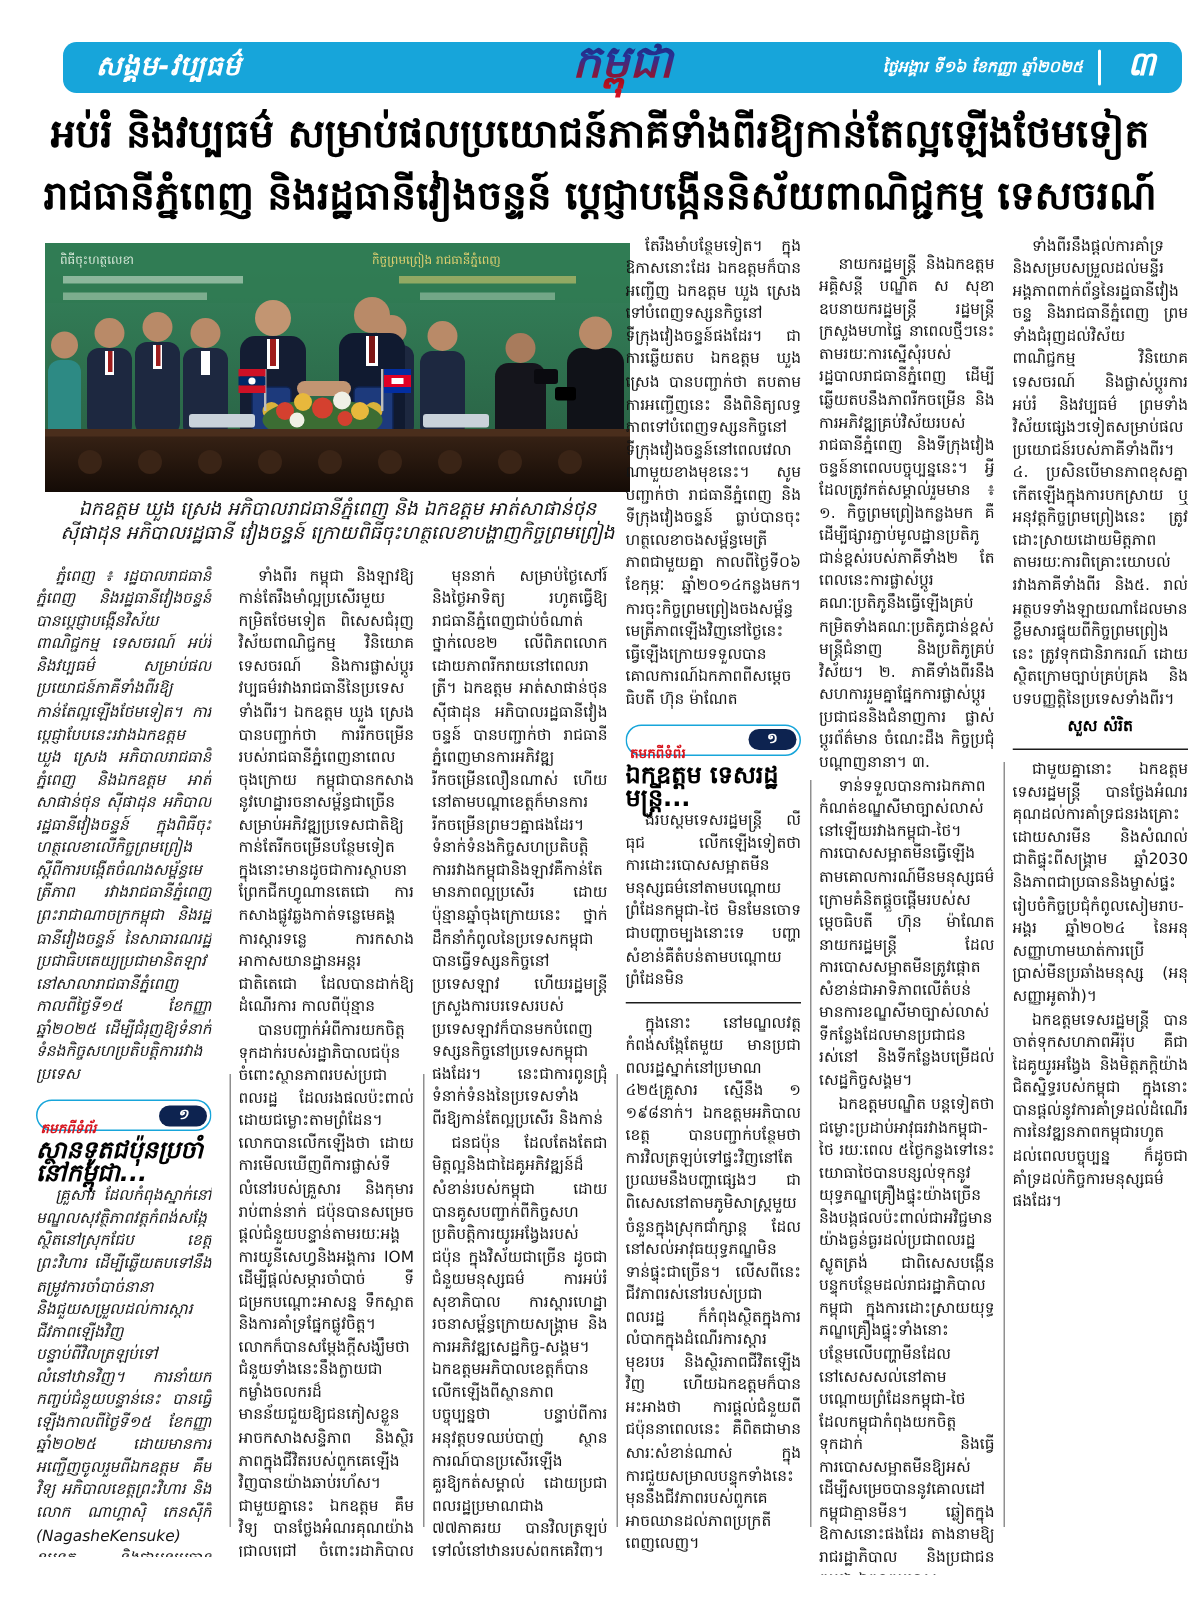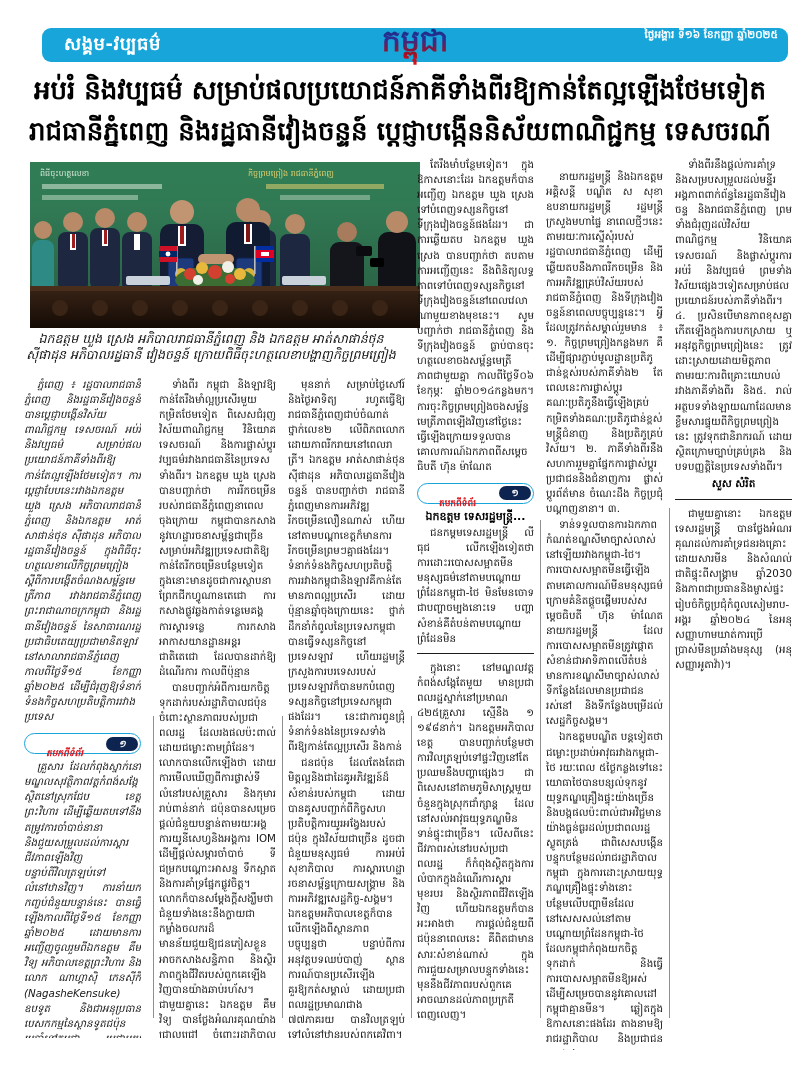--- a/index.html
+++ b/index.html
@@ -1,55 +1,55 @@
 <!DOCTYPE html>
 <html><head>
 <meta charset="utf-8">
 <style>
   html,body{margin:0;padding:0;background:#e9e9e9;}
   .page{position:relative;width:800px;height:1076px;background:#ffffff;margin:0 auto;
         font-family:"DejaVu Sans","Liberation Sans",sans-serif;color:#1a1a1a;overflow:hidden;}
 
   
   .topbar{position:absolute;left:42px;top:28px;width:746px;height:34px;
-          background:#17a5da;border-radius:9px;display:flex;align-items:center;}
+          background:#17a5da;border-radius:9px;display:flex;align-items:center;font-style:italic;}
   .section-name{position:absolute;left:22px;top:0;height:34px;display:flex;align-items:center;
           color:#fff;font-weight:bold;font-size:18px;letter-spacing:.5px;}
   .brand{position:absolute;left:0;right:0;top:-6px;text-align:center;font-size:30px;font-weight:bold;
           background:linear-gradient(180deg,#122d77 0%,#2b2f93 38%,#a50f1e 72%,#e01222 100%);
           -webkit-background-clip:text;background-clip:text;color:transparent;
           text-shadow:0 0 0 transparent;}
-  .topbar-right{position:absolute;right:10px;top:0;height:34px;display:flex;align-items:center;gap:10px;flex-direction:column;}
+  .topbar-right{position:absolute;right:10px;top:0;height:34px;display:flex;align-items:center;gap:10px;}
   .issue-date{color:#fff;font-size:10.5px;font-weight:bold;}
   .bar-sep{width:2px;height:24px;background:#fff;border-radius:1px;}
   .page-num{color:#fff;font-size:22px;font-weight:bold;width:34px;text-align:center;}
 
   
   .headline{position:absolute;left:8px;top:70px;width:784px;text-align:center;
             font-weight:bold;color:#000;font-size:26px;line-height:41px;letter-spacing:0;}
 
   
   .photo{position:absolute;left:30px;top:162px;width:390px;height:166px;background:#22c55e;}
   .photo svg{display:block;}
-  .caption{position:absolute;left:20px;top:331px;width:382px;text-align:center;
+  .caption{position:absolute;left:34px;top:331px;width:382px;text-align:center;
            font-style:italic;font-size:12.5px;line-height:15.5px;color:#101010;}
 
   
   .col{position:absolute;width:117px;overflow:hidden;text-align:justify;}
   .col-a{top:377px;height:661px;}
   .col-b{top:157px;height:881px;}
   .c1{left:24px;font-style:italic;} .c2{left:159px;} .c3{left:288px;}
   .c4{left:417px;} .c5{left:546px;margin-top:12px;} .c6{left:675px;}
   .bp{margin:0 0 1px 0;font-size:10.3px;line-height:15.1px;text-indent:13px;color:#141414;}
-  .lead{margin:3px 0 1px 0;font-size:11px;line-height:15px;font-weight:bold;color:#000;text-align:center;}
+  .lead{margin:3px 0 1px 0;font-size:16px;line-height:15px;font-weight:bold;color:#000;text-align:left;}
   .byline{margin:3px 0 2px 0;font-size:10.5px;font-weight:bold;text-align:center;color:#000;}
   .inrule{border-top:1.6px solid #1c1c1c;margin:7px 0 6px 0;}
   .cbox{display:flex;align-items:center;justify-content:space-between;gap:4px;
         border:1.6px solid #17a5da;border-radius:12px;height:17px;margin:9px 0 5px 0;padding:1px 2px;background:#fff;}
-  .cbox-label{flex:1;text-align:center;color:#d7161f;font-weight:bold;font-size:9px;line-height:15px;margin-top:20px;}
+  .cbox-label{flex:1;text-align:left;color:#d7161f;font-weight:bold;font-size:9px;line-height:15px;margin-top:20px;}
   .cbox-num{background:#0d2350;color:#fff;border-radius:8px;min-width:32px;height:14px;
         font-size:9.5px;font-weight:bold;text-align:center;line-height:14px;}
 
   
   .vrule{position:absolute;width:1px;background:#8f8f8f;}
   .vr12{left:153px;top:716px;height:302px;}
   .vr23{left:282px;top:716px;height:302px;}
   .vr34{left:411px;top:716px;height:302px;}
   .vr45{left:540px;top:520px;height:498px;}
   .vr56{left:669px;top:508px;height:510px;}
@@ -203,51 +203,53 @@
   </div>
 
   <div class="caption">ឯកឧត្តម ឃួង ស្រេង អភិបាលរាជធានីភ្នំពេញ និង ឯកឧត្តម អាត់សាផាន់ថុន ស៊ីផាដុន អភិបាលរដ្ឋធានី វៀងចន្ទន៍ ក្រោយពិធីចុះហត្ថលេខាបង្ហាញកិច្ចព្រមព្រៀង</div>
 
   <div class="col col-a c1">
       <p class="bp">ភ្នំពេញ ៖ រដ្ឋបាលរាជធានីភ្នំពេញ និងរដ្ឋធានីវៀងចន្ទន៍ បានប្ដេជ្ញាបង្កើនវិស័យពាណិជ្ជកម្ម ទេសចរណ៍ អប់រំ និងវប្បធម៌ សម្រាប់ផលប្រយោជន៍ភាគីទាំងពីរឱ្យកាន់តែល្អឡើងថែមទៀត។ ការប្ដេជ្ញាបែបនេះរវាងឯកឧត្តម ឃួង ស្រេង អភិបាលរាជធានីភ្នំពេញ និងឯកឧត្តម អាត់សាផាន់ថុន ស៊ីផាដុន អភិបាលរដ្ឋធានីវៀងចន្ទន៍ ក្នុងពិធីចុះហត្ថលេខាលើកិច្ចព្រមព្រៀងស្ដីពីការបង្កើតចំណងសម្ព័ន្ធមេត្រីភាព រវាងរាជធានីភ្នំពេញ ព្រះរាជាណាចក្រកម្ពុជា និងរដ្ឋធានីវៀងចន្ទន៍ នៃសាធារណរដ្ឋប្រជាធិបតេយ្យប្រជាមានិតឡាវ នៅសាលារាជធានីភ្នំពេញកាលពីថ្ងៃទី១៥ ខែកញ្ញា ឆ្នាំ២០២៥ ដើម្បីជំរុញឱ្យទំនាក់ទំនងកិច្ចសហប្រតិបត្តិការរវាងប្រទេស</p>
       <div class="cbox">
         <span class="cbox-label">តមកពីទំព័រ</span>
         <span class="cbox-num">១</span>
       </div>
+      <p class="lead">ស្ថានទូតជប៉ុនប្រចាំនៅកម្ពុជា...</p>
       <p class="bp">គ្រួសារ ដែលកំពុងស្នាក់នៅមណ្ឌលសុវត្ថិភាពវត្តកំពង់សង្កែ ស្ថិតនៅស្រុកជែប ខេត្តព្រះវិហារ ដើម្បីឆ្លើយតបទៅនឹងតម្រូវការចាំបាច់នានា និងជួយសម្រួលដល់ការស្ដារជីវភាពឡើងវិញ បន្ទាប់ពីវិលត្រឡប់ទៅលំនៅឋានវិញ។ ការនាំយកកញ្ចប់ជំនួយបន្ទាន់នេះ បានធ្វើឡើងកាលពីថ្ងៃទី១៥ ខែកញ្ញា ឆ្នាំ២០២៥ ដោយមានការអញ្ជើញចូលរួមពីឯកឧត្តម គឹម វិទ្យ អភិបាលខេត្តព្រះវិហារ និងលោក ណាហ្គាស៊ិ កេនស៊ីកិ (NagasheKensuke) ឧបទូត និងជាអនុប្រធានបេសកកម្មនៃស្ថានទូតជប៉ុនប្រចាំនៅកម្ពុជា រួមជាមួយតំណាងអង្គការយូនីសេហ្វ (UNICEF) និងអង្គការ IOM ប្រចាំនៅកម្ពុជា។ លោកណាហ្គាស៊ិ កេនស៊ីកិ</p>
     </div>
   <div class="col col-a c2">
       <p class="bp">ទាំងពីរ កម្ពុជា និងឡាវឱ្យកាន់តែរឹងមាំល្អប្រសើរមួយកម្រិតថែមទៀត ពិសេសជំរុញវិស័យពាណិជ្ជកម្ម វិនិយោគ ទេសចរណ៍ និងការផ្លាស់ប្ដូរវប្បធម៌រវាងរាជធានីនៃប្រទេសទាំងពីរ។ ឯកឧត្តម ឃួង ស្រេង បានបញ្ជាក់ថា ការរីកចម្រើនរបស់រាជធានីភ្នំពេញនាពេលចុងក្រោយ កម្ពុជាបានកសាងនូវហេដ្ឋារចនាសម្ព័ន្ធជាច្រើនសម្រាប់អភិវឌ្ឍប្រទេសជាតិឱ្យកាន់តែរីកចម្រើនបន្ថែមទៀត ក្នុងនោះមានដូចជាការស្ថាបនាព្រែកជីកហ្វូណានតេជោ ការកសាងផ្លូវឆ្លងកាត់ទន្លេមេគង្គ ការស្ដារទន្លេ ការកសាងអាកាសយានដ្ឋានអន្តរជាតិតេជោ ដែលបានដាក់ឱ្យដំណើរការ កាលពីប៉ុន្មាន</p>
       <p class="bp">បានបញ្ជាក់អំពីការយកចិត្តទុកដាក់របស់រដ្ឋាភិបាលជប៉ុន ចំពោះស្ថានភាពរបស់ប្រជាពលរដ្ឋ ដែលរងផលប៉ះពាល់ដោយជម្លោះតាមព្រំដែន។ លោកបានលើកឡើងថា ដោយការមើលឃើញពីការផ្លាស់ទីលំនៅរបស់គ្រួសារ និងកុមាររាប់ពាន់នាក់ ជប៉ុនបានសម្រេចផ្ដល់ជំនួយបន្ទាន់តាមរយៈអង្គការយូនីសេហ្វនិងអង្គការ IOM ដើម្បីផ្ដល់សម្ភារចាំបាច់ ទីជម្រកបណ្ដោះអាសន្ន ទឹកស្អាត និងការគាំទ្រផ្នែកផ្លូវចិត្ត។ លោកក៏បានសម្ដែងក្ដីសង្ឃឹមថា ជំនួយទាំងនេះនឹងក្លាយជាកម្លាំងចលករដ៏មានន័យជួយឱ្យជនភៀសខ្លួន អាចកសាងសន្ទិភាព និងស្ថិរភាពក្នុងជីវិតរបស់ពួកគេឡើងវិញបានយ៉ាងឆាប់រហ័ស។ ជាមួយគ្នានេះ ឯកឧត្តម គឹម វិទ្យ បានថ្លែងអំណរគុណយ៉ាងជ្រាលជ្រៅ ចំពោះរដ្ឋាភិបាលនិងប្រជា</p>
     </div>
   <div class="col col-a c3">
       <p class="bp">មុននាក់ សម្រាប់ថ្ងៃសៅរ៍ និងថ្ងៃអាទិត្យ រហូតធ្វើឱ្យរាជធានីភ្នំពេញជាប់ចំណាត់ថ្នាក់លេខ២ លើពិភពលោក ដោយភាពរីករាយនៅពេលរាត្រី។ ឯកឧត្តម អាត់សាផាន់ថុន ស៊ីផាដុន អភិបាលរដ្ឋធានីវៀងចន្ទន៍ បានបញ្ជាក់ថា រាជធានីភ្នំពេញមានការអភិវឌ្ឍរីកចម្រើនលឿនណាស់ ហើយនៅតាមបណ្ដាខេត្តក៏មានការរីកចម្រើនព្រមៗគ្នាផងដែរ។ ទំនាក់ទំនងកិច្ចសហប្រតិបត្តិការរវាងកម្ពុជានិងឡាវគឺកាន់តែមានភាពល្អប្រសើរ ដោយប៉ុន្មានឆ្នាំចុងក្រោយនេះ ថ្នាក់ដឹកនាំកំពូលនៃប្រទេសកម្ពុជាបានធ្វើទស្សនកិច្ចនៅប្រទេសឡាវ ហើយរដ្ឋមន្ត្រីក្រសួងការបរទេសរបស់ប្រទេសឡាវក៏បានមកបំពេញទស្សនកិច្ចនៅប្រទេសកម្ពុជាផងដែរ។ នេះជាការពូនជ្រុំទំនាក់ទំនងនៃប្រទេសទាំងពីរឱ្យកាន់តែល្អប្រសើរ និងកាន់</p>
       <p class="bp">ជនជប៉ុន ដែលតែងតែជាមិត្តល្អនិងជាដៃគូអភិវឌ្ឍន៍ដ៏សំខាន់របស់កម្ពុជា ដោយបានគូសបញ្ជាក់ពីកិច្ចសហប្រតិបត្តិការយូរអង្វែងរបស់ជប៉ុន ក្នុងវិស័យជាច្រើន ដូចជាជំនួយមនុស្សធម៌ ការអប់រំ សុខាភិបាល ការស្ដារហេដ្ឋារចនាសម្ព័ន្ធក្រោយសង្គ្រាម និងការអភិវឌ្ឍសេដ្ឋកិច្ច-សង្គម។ ឯកឧត្តមអភិបាលខេត្តក៏បានលើកឡើងពីស្ថានភាពបច្ចុប្បន្នថា បន្ទាប់ពីការអនុវត្តបទឈប់បាញ់ ស្ថានការណ៍បានប្រសើរឡើងគួរឱ្យកត់សម្គាល់ ដោយប្រជាពលរដ្ឋប្រមាណជាង ៧៧ភាគរយ បានវិលត្រឡប់ទៅលំនៅឋានរបស់ពួកគេវិញ។ ឯកឧត្តមបានបន្តថា គិតត្រឹមថ្ងៃនេះ នៅសល់ជនភៀសខ្លួនប្រមាណ ២ ៧៧០ គ្រួសារ ស្មើនឹង ៩ ១៦២នាក់ ដែលកំពុងស្នាក់នៅមណ្ឌលសុវត្ថិភាពចំនួន៦ទីតាំង</p>
     </div>
   <div class="col col-b c4">
       <p class="bp">តែរឹងមាំបន្ថែមទៀត។ ក្នុងឱកាសនោះដែរ ឯកឧត្តមក៏បានអញ្ជើញ ឯកឧត្តម ឃួង ស្រេង ទៅបំពេញទស្សនកិច្ចនៅទីក្រុងវៀងចន្ទន៍ផងដែរ។ ជាការឆ្លើយតប ឯកឧត្តម ឃួង ស្រេង បានបញ្ជាក់ថា តបតាមការអញ្ជើញនេះ នឹងពិនិត្យលទ្ធភាពទៅបំពេញទស្សនកិច្ចនៅទីក្រុងវៀងចន្ទន៍នៅពេលវេលាណាមួយខាងមុខនេះ។ សូមបញ្ជាក់ថា រាជធានីភ្នំពេញ និងទីក្រុងវៀងចន្ទន៍ ធ្លាប់បានចុះហត្ថលេខាចងសម្ព័ន្ធមេត្រីភាពជាមួយគ្នា កាលពីថ្ងៃទី០៦ ខែកុម្ភៈ ឆ្នាំ២០១៤កន្លងមក។ ការចុះកិច្ចព្រមព្រៀងចងសម្ព័ន្ធមេត្រីភាពឡើងវិញនៅថ្ងៃនេះ ធ្វើឡើងក្រោយទទួលបានគោលការណ៍ឯកភាពពីសម្ដេចធិបតី ហ៊ុន ម៉ាណែត</p>
       <div class="cbox">
         <span class="cbox-label">តមកពីទំព័រ</span>
         <span class="cbox-num">១</span>
       </div>
       <p class="lead">ឯកឧត្តម ទេសរដ្ឋមន្ត្រី...</p>
-      <p class="bp">ជនកម្តមទេសរដ្ឋមន្ត្រី លី ធុជ លើកឡើងទៀតថា ការដោះរបោសសម្អាតមីនមនុស្សធម៌នៅតាមបណ្ដោយព្រំដែនកម្ពុជា-ថៃ មិនមែនចោទជាបញ្ហាចម្បងនោះទេ បញ្ហាសំខាន់គឺតំបន់តាមបណ្ដោយព្រំដែនមិន</p>
+      <p class="bp">ងរបស្តមទេសរដ្ឋមន្ត្រី លី ធុជ លើកឡើងទៀតថា ការដោះរបោសសម្អាតមីនមនុស្សធម៌នៅតាមបណ្ដោយព្រំដែនកម្ពុជា-ថៃ មិនមែនចោទជាបញ្ហាចម្បងនោះទេ បញ្ហាសំខាន់គឺតំបន់តាមបណ្ដោយព្រំដែនមិន</p>
       <div class="inrule"></div>
       <p class="bp">ក្នុងនោះ នៅមណ្ឌលវត្តកំពង់សង្កែតែមួយ មានប្រជាពលរដ្ឋស្នាក់នៅប្រមាណ ៤២៥គ្រួសារ ស្មើនឹង ១ ១៩៨នាក់។ ឯកឧត្តមអភិបាលខេត្ត បានបញ្ជាក់បន្ថែមថា ការវិលត្រឡប់ទៅផ្ទះវិញនៅតែប្រឈមនឹងបញ្ហាផ្សេងៗ ជាពិសេសនៅតាមភូមិសាស្ត្រមួយចំនួនក្នុងស្រុកជាំក្សាន្ត ដែលនៅសល់អាវុធយុទ្ធភណ្ឌមិនទាន់ផ្ទុះជាច្រើន។ លើសពីនេះ ជីវភាពរស់នៅរបស់ប្រជាពលរដ្ឋ ក៏កំពុងស្ថិតក្នុងការលំបាកក្នុងដំណើរការស្ដារមុខរបរ និងស្ថិរភាពជីវិតឡើងវិញ ហើយឯកឧត្តមក៏បានអះអាងថា ការផ្ដល់ជំនួយពីជប៉ុននាពេលនេះ គឺពិតជាមានសារៈសំខាន់ណាស់ ក្នុងការជួយសម្រាលបន្ទុកទាំងនេះ មុននឹងជីវភាពរបស់ពួកគេ អាចឈានដល់ភាពប្រក្រតីពេញលេញ។</p>
     </div>
   <div class="col col-b c5">
       <p class="bp">នាយករដ្ឋមន្ត្រី និងឯកឧត្តមអគ្គិសន្ដី បណ្ឌិត ស សុខា ឧបនាយករដ្ឋមន្ត្រី រដ្ឋមន្ត្រីក្រសួងមហាផ្ទៃ នាពេលថ្មីៗនេះ តាមរយៈការស្នើសុំរបស់រដ្ឋបាលរាជធានីភ្នំពេញ ដើម្បីឆ្លើយតបនឹងភាពរីកចម្រើន និងការអភិវឌ្ឍគ្រប់វិស័យរបស់រាជធានីភ្នំពេញ និងទីក្រុងវៀងចន្ទន៍នាពេលបច្ចុប្បន្ននេះ។ អ្វីដែលត្រូវកត់សម្គាល់រួមមាន ៖ ១. កិច្ចព្រមព្រៀងកន្លងមក គឺដើម្បីផ្សារភ្ជាប់មូលដ្ឋានប្រតិភូជាន់ខ្ពស់របស់ភាគីទាំង២ តែពេលនេះការផ្លាស់ប្ដូរគណៈប្រតិភូនឹងធ្វើឡើងគ្រប់កម្រិតទាំងគណៈប្រតិភូជាន់ខ្ពស់ មន្ត្រីជំនាញ និងប្រតិភូគ្រប់វិស័យ។ ២. ភាគីទាំងពីរនឹងសហការរួមគ្នាផ្នែកការផ្លាស់ប្ដូរប្រជាជននិងជំនាញការ ផ្លាស់ប្ដូរព័ត៌មាន ចំណេះដឹង កិច្ចប្រជុំ បណ្ដាញនានា។ ៣.</p>
       <p class="bp">ទាន់ទទួលបានការឯកភាពកំណត់ខណ្ឌសីមាច្បាស់លាស់នៅឡើយរវាងកម្ពុជា-ថៃ។ ការបោសសម្អាតមីនធ្វើឡើងតាមគោលការណ៍មីនមនុស្សធម៌ ក្រោមគំនិតផ្តួចផ្តើមរបស់សម្តេចធិបតី ហ៊ុន ម៉ាណែត នាយករដ្ឋមន្ត្រី ដែលការបោសសម្អាតមីនត្រូវផ្តោតសំខាន់ជាអាទិភាពលើតំបន់មានការខណ្ឌសីមាច្បាស់លាស់ ទីកន្លែងដែលមានប្រជាជនរស់នៅ និងទីកន្លែងបម្រើដល់សេដ្ឋកិច្ចសង្គម។</p>
       <p class="bp">ឯកឧត្តមបណ្ឌិត បន្តទៀតថា ជម្លោះប្រដាប់អាវុធរវាងកម្ពុជា-ថៃ រយៈពេល ៥ថ្ងៃកន្លងទៅនេះ យោធាថៃបានបន្សល់ទុកនូវយុទ្ធភណ្ឌគ្រឿងផ្ទុះយ៉ាងច្រើន និងបង្កផលប៉ះពាល់ជាអវិជ្ជមានយ៉ាងធ្ងន់ធ្ងរដល់ប្រជាពលរដ្ឋស្លូតត្រង់ ជាពិសេសបង្កើនបន្ទុកបន្ថែមដល់រាជរដ្ឋាភិបាលកម្ពុជា ក្នុងការដោះស្រាយយុទ្ធភណ្ឌគ្រឿងផ្ទុះទាំងនោះ បន្ថែមលើបញ្ហាមីនដែលនៅសេសសល់នៅតាមបណ្ដោយព្រំដែនកម្ពុជា-ថៃ ដែលកម្ពុជាកំពុងយកចិត្តទុកដាក់ និងធ្វើការបោសសម្អាតមីនឱ្យអស់ ដើម្បីសម្រេចបាននូវគោលដៅកម្ពុជាគ្មានមីន។ ឆ្លៀតក្នុងឱកាសនោះផងដែរ តាងនាមឱ្យរាជរដ្ឋាភិបាល និងប្រជាជនកម្ពុជា ឯកឧត្តមទេស</p>
     </div>
   <div class="col col-b c6">
       <p class="bp">ទាំងពីរនឹងផ្ដល់ការគាំទ្រ និងសម្របសម្រួលដល់មន្ទីរ អង្គភាពពាក់ព័ន្ធនៃរដ្ឋធានីវៀងចន្ទ និងរាជធានីភ្នំពេញ ព្រមទាំងជំរុញដល់វិស័យពាណិជ្ជកម្ម វិនិយោគ ទេសចរណ៍ និងផ្លាស់ប្ដូរការអប់រំ និងវប្បធម៌ ព្រមទាំងវិស័យផ្សេងៗទៀតសម្រាប់ផលប្រយោជន៍របស់ភាគីទាំងពីរ។ ៤. ប្រសិនបើមានភាពខុសគ្នាកើតឡើងក្នុងការបកស្រាយ ឬអនុវត្តកិច្ចព្រមព្រៀងនេះ ត្រូវដោះស្រាយដោយមិត្តភាព តាមរយៈការពិគ្រោះយោបល់រវាងភាគីទាំងពីរ និង៥. រាល់អត្ថបទទាំងឡាយណាដែលមានខ្លឹមសារផ្ទុយពីកិច្ចព្រមព្រៀងនេះ ត្រូវទុកជានិរាករណ៍ ដោយស្ថិតក្រោមច្បាប់គ្រប់គ្រង និងបទបញ្ញត្តិនៃប្រទេសទាំងពីរ។</p>
       <p class="byline">សួស សំរិត</p>
       <div class="inrule"></div>
       <p class="bp">ជាមួយគ្នានោះ ឯកឧត្តមទេសរដ្ឋមន្ត្រី បានថ្លែងអំណរគុណដល់ការគាំទ្រជនរងគ្រោះដោយសារមីន និងសំណល់ជាតិផ្ទុះពីសង្គ្រាម ឆ្នាំ2030 និងភាពជាប្រធាននិងម្ចាស់ផ្ទះរៀបចំកិច្ចប្រជុំកំពូលសៀមរាប-អង្គរ ឆ្នាំ២០២៤ នៃអនុសញ្ញាហាមឃាត់ការប្រើប្រាស់មីនប្រឆាំងមនុស្ស (អនុសញ្ញាអូតាវ៉ា)។</p>
+      <p class="bp">ឯកឧត្តមទេសរដ្ឋមន្ត្រី បានចាត់ទុកសហភាពអឺរ៉ុប គឺជាដៃគូយូរអង្វែង និងមិត្តភក្ដិយ៉ាងជិតស្និទ្ធរបស់កម្ពុជា ក្នុងនោះបានផ្ដល់នូវការគាំទ្រដល់ដំណើរការនៃវឌ្ឍនភាពកម្ពុជារហូតដល់ពេលបច្ចុប្បន្ន ក៏ដូចជាគាំទ្រដល់កិច្ចការមនុស្សធម៌ផងដែរ។</p>
     </div>
 
   <div class="vrule vr12"></div>
   <div class="vrule vr23"></div>
   <div class="vrule vr34"></div>
   <div class="vrule vr45"></div>
   <div class="vrule vr56"></div>
 
 </div>
 

